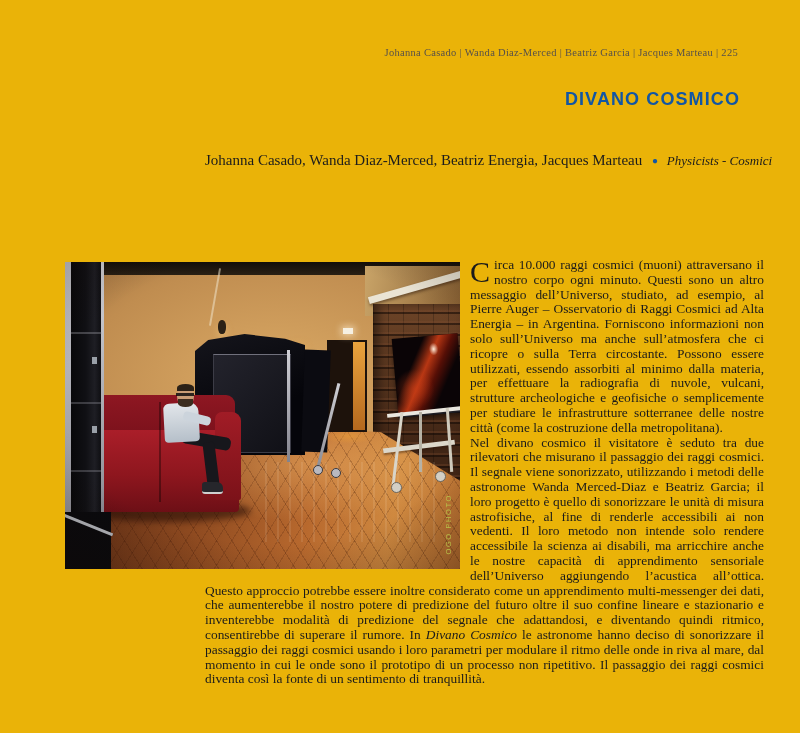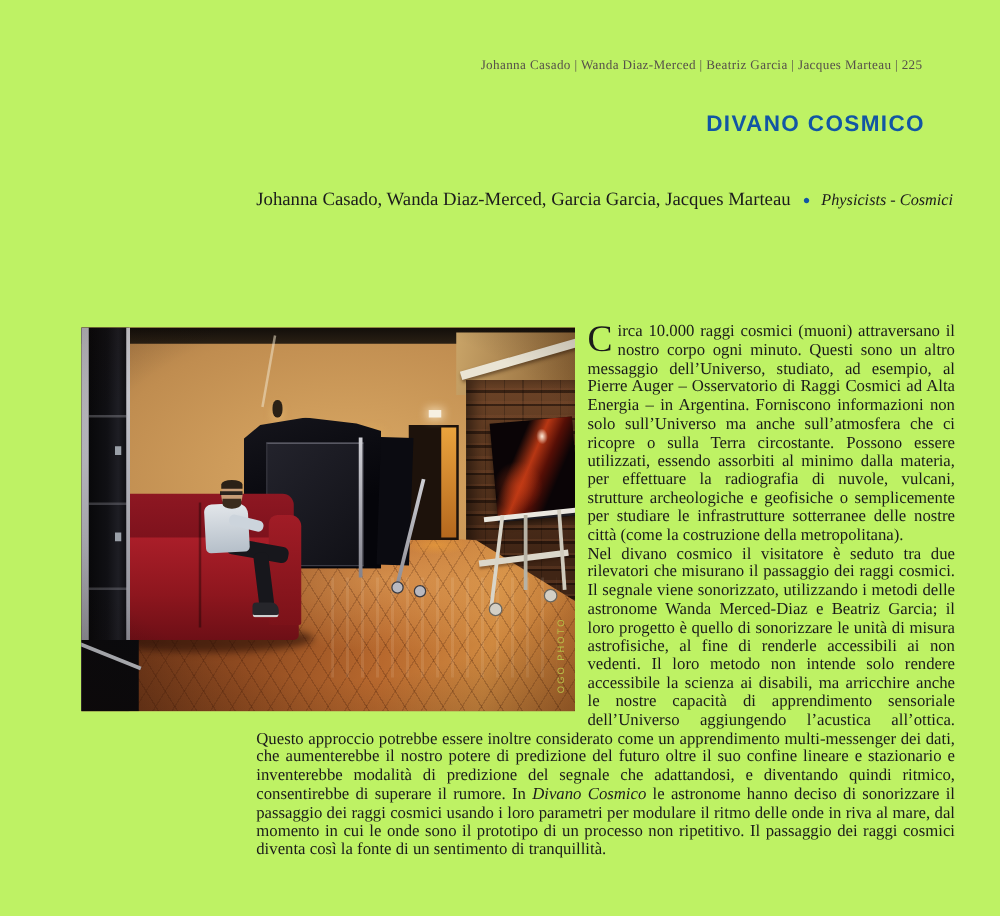--- a/index.html
+++ b/index.html
@@ -1,16 +1,16 @@
 <!DOCTYPE html>
 <html><head>
 <meta charset="utf-8">
 <style>
   html,body{margin:0;padding:0;background:#ffffff;}
-  .page{position:relative;width:800px;height:733px;background:#bef264;overflow:hidden;
+  .page{position:relative;width:800px;height:733px;background:#eab308;overflow:hidden;
         font-family:"Liberation Serif", serif;color:#1b1b1b;}
 
   .running-header{position:absolute;top:47px;right:62px;font-size:10.5px;letter-spacing:.3px;
         color:#56504a;white-space:nowrap;}
 
   .page-title{position:absolute;top:89px;right:60px;margin:0;
         font-family:"Liberation Sans", sans-serif;font-weight:bold;font-size:18px;
         letter-spacing:1.1px;color:#1256a4;white-space:nowrap;}
 
   .authors{position:absolute;top:152px;left:205px;right:38px;text-align:center;
@@ -131,21 +131,21 @@
 </head>
 <body>
 
 <div class="page">
 
   <div class="running-header">Johanna Casado | Wanda Diaz-Merced | Beatriz Garcia | Jacques Marteau | 225</div>
 
   <h1 class="page-title">DIVANO COSMICO</h1>
 
   <div class="authors">
-    <span>Johanna Casado, Wanda Diaz-Merced, Garcia Garcia, Jacques Marteau</span>
+    <span>Johanna Casado, Wanda Diaz-Merced, Beatriz Energia, Jacques Marteau</span>
     <span class="dot">●</span>
     <span class="role">Physicists - Cosmici</span>
   </div>
 
   <div class="body-block">
 
     <figure class="photo">
       <div class="ph-wall"></div>
       <div class="ph-ceiling"></div>
       <div class="ph-cable"></div>

